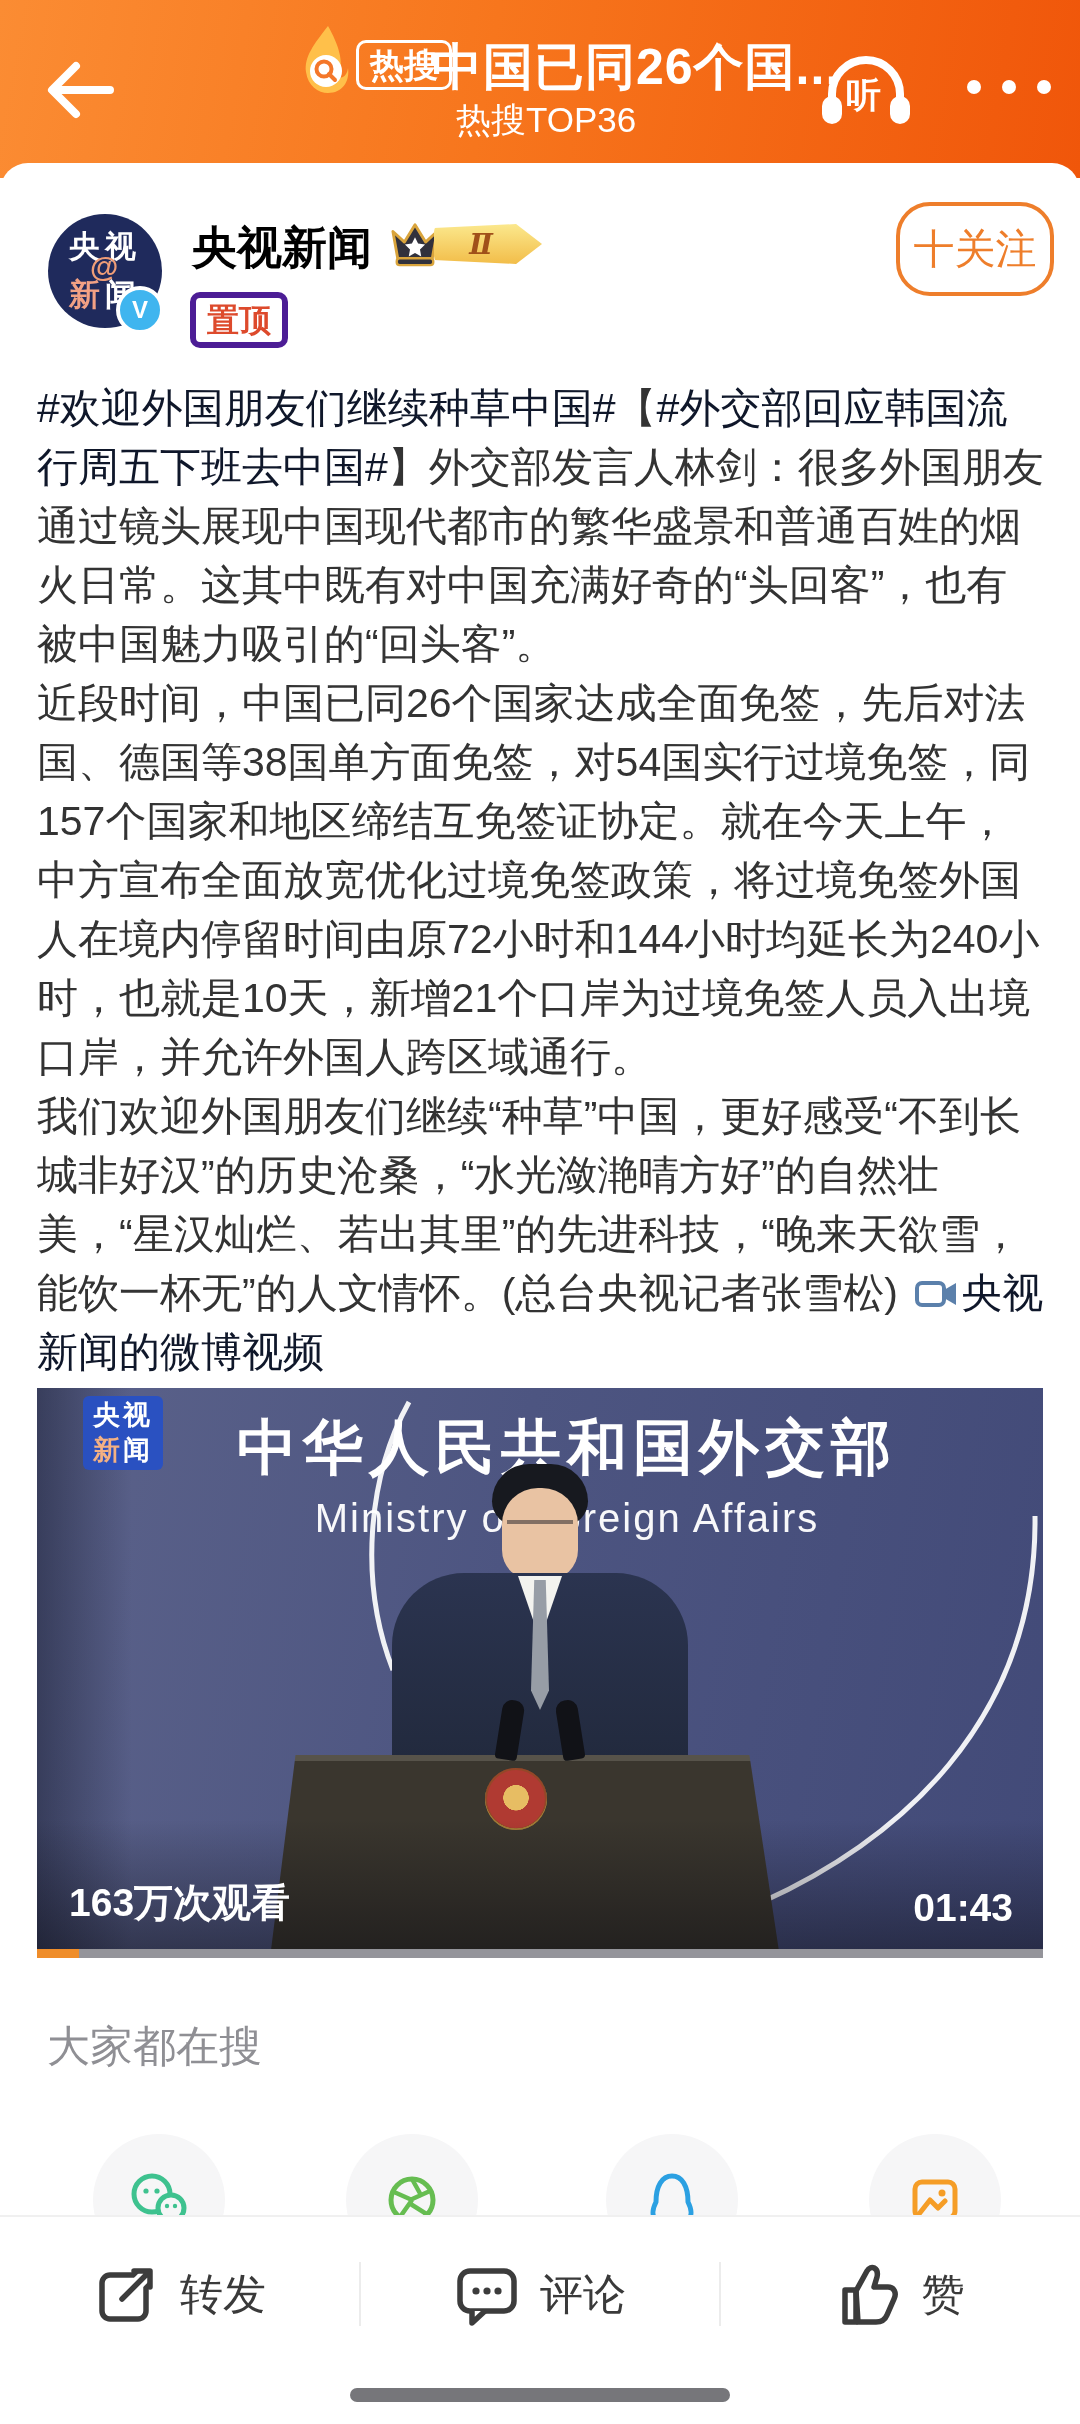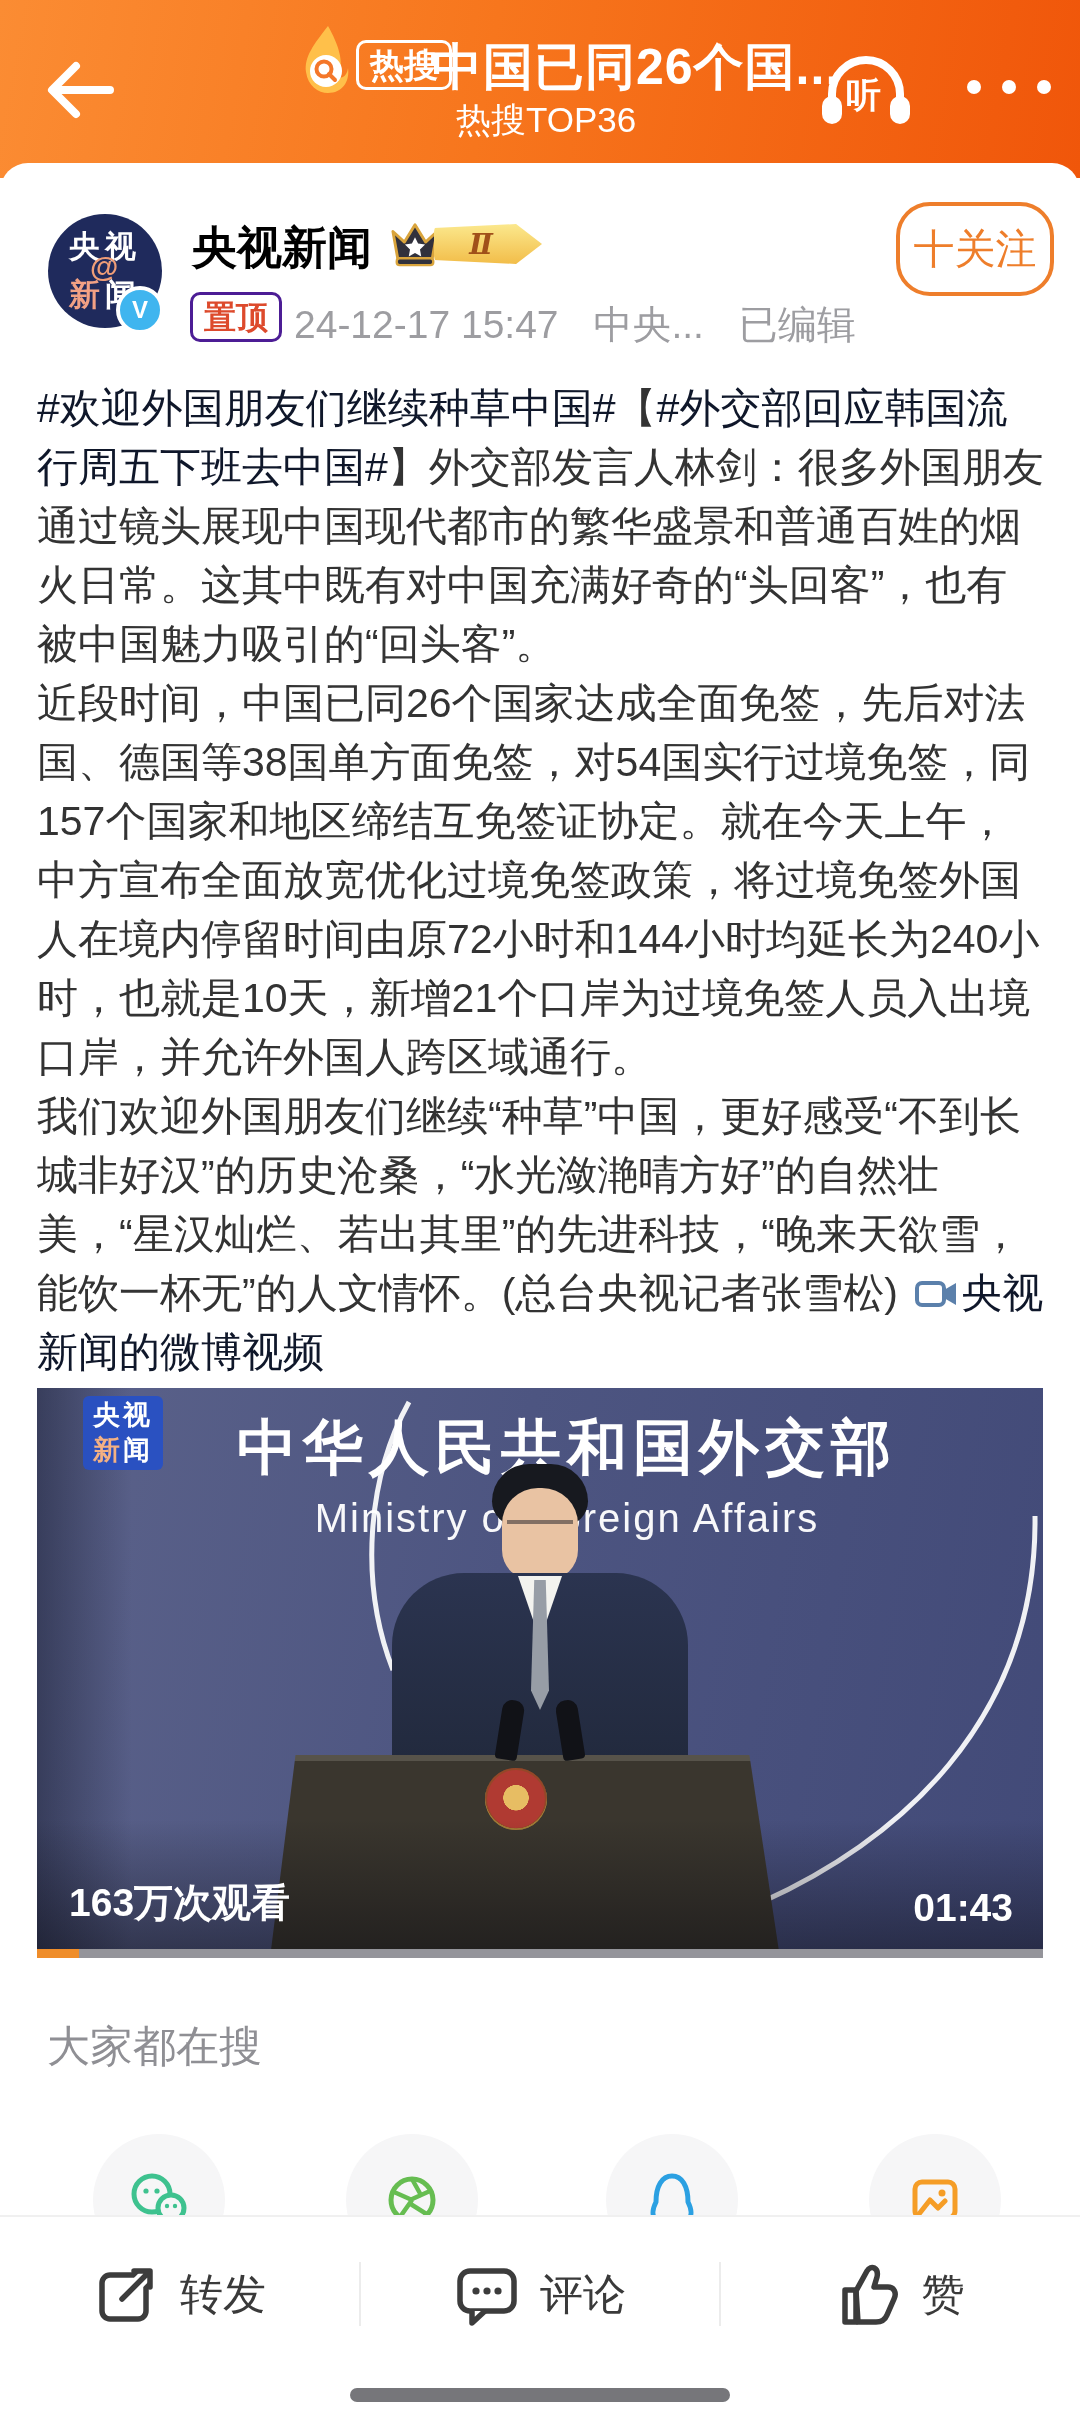--- a/index.html
+++ b/index.html
@@ -31,21 +31,21 @@
   .vbadge{left:116px;top:286px;width:40px;height:40px;border-radius:50%;background:#3fb5ef;
           border:4px solid #fff;color:#fff;font-size:24px;font-weight:700;text-align:center;line-height:40px;}
   .uname{left:192px;top:218px;font-size:45px;font-weight:700;color:#000000;}
   .vip{left:388px;top:220px;height:48px;display:flex;align-items:center;}
   .vip-banner{margin-left:-8px;width:94px;height:40px;background:linear-gradient(180deg,#fbe88d,#f2bd49);
               clip-path:polygon(0 10%,76% 0,100% 50%,76% 100%,0 90%);border-radius:8px;
               display:flex;align-items:center;justify-content:center;padding-right:14px;}
   .vip-lv{color:#a0501a;font-size:28px;font-weight:700;font-style:italic;font-family:"DejaVu Serif",serif;}
   .follow{left:896px;top:202px;width:150px;height:86px;border:4px solid #ee7e2b;border-radius:34px;
           color:#ee7e2b;font-size:41px;display:flex;align-items:center;justify-content:center;background:#fff;}
-  .pin{left:190px;top:292px;height:40px;padding:2px 11px;border:3px solid #4c1d95;border-radius:10px;
+  .pin{left:190px;top:292px;height:40px;padding:2px 11px;border:6px solid #4c1d95;border-radius:10px;
        color:#dd4a2c;font-size:32px;font-weight:700;line-height:40px;}
   .meta{left:294px;top:298px;font-size:39px;color:#9d9da1;}
   .meta span{margin-right:24px;}
 
   
   .body-text{left:37px;top:379px;width:1008px;font-size:41px;line-height:59px;color:#333;}
   .body-text p{margin:0;}
   .tag{color:#0f172a;}
   .inline-ic{vertical-align:-7px;margin:0 2px 0 6px;}
 
@@ -150,25 +150,20 @@
       <path d="M28 18 l3.2 6.6 7.3 1 -5.3 5.1 1.3 7.2 -6.5-3.4 -6.5 3.4 1.3-7.2 -5.3-5.1 7.3-1 Z" fill="#fff"></path>
     </svg>
     <div class="vip-banner">
       <span class="vip-lv">Ⅱ</span>
     </div>
   </div>
 
   <div class="abs follow">十关注</div>
 
   <div class="abs pin">置顶</div>
-  <div class="abs meta">
-    <span>24-12-17 15:47</span>
-    <span>中央...</span>
-    <span>已编辑</span>
-  </div>
 
   <div class="abs body-text">
     <p><span class="tag">#欢迎外国朋友们继续种草中国#</span><span>【</span><span class="tag">#外交部回应韩国流行周五下班去中国#</span><span>】外交部发言人林剑：很多外国朋友通过镜头展现中国现代都市的繁华盛景和普通百姓的烟火日常。这其中既有对中国充满好奇的“头回客”，也有被中国魅力吸引的“回头客”。</span></p>
     <p>近段时间，中国已同26个国家达成全面免签，先后对法国、德国等38国单方面免签，对54国实行过境免签，同157个国家和地区缔结互免签证协定。就在今天上午，中方宣布全面放宽优化过境免签政策，将过境免签外国人在境内停留时间由原72小时和144小时均延长为240小时，也就是10天，新增21个口岸为过境免签人员入出境口岸，并允许外国人跨区域通行。</p>
     <p><span>我们欢迎外国朋友们继续“种草”中国，更好感受“不到长城非好汉”的历史沧桑，“水光潋滟晴方好”的自然壮美，“星汉灿烂、若出其里”的先进科技，“晚来天欲雪，能饮一杯无”的人文情怀。(总台央视记者张雪松) </span><svg class="inline-ic" width="44" height="40" viewBox="0 0 44 40">
           <rect x="2" y="9" width="27" height="22" rx="5" fill="none" stroke="#5b80ab" stroke-width="4"></rect>
           <path d="M29 16 L41 9 V31 L29 24 Z" fill="#5b80ab"></path>
         </svg><span class="tag">央视新闻的微博视频</span><br><svg class="inline-ic" style="margin-left:0" width="40" height="40" viewBox="0 0 48 48">
           <path d="M30 38 L42 26 a9.5 9.5 0 0 0 -13.5 -13.5 L14 27 a15 15 0 0 0 21 21 L45 38" transform="translate(-6,-8)" fill="none" stroke="#5b80ab" stroke-width="4.5" stroke-linecap="round"></path>
         </svg><span class="tag">网页链接</span></p>

